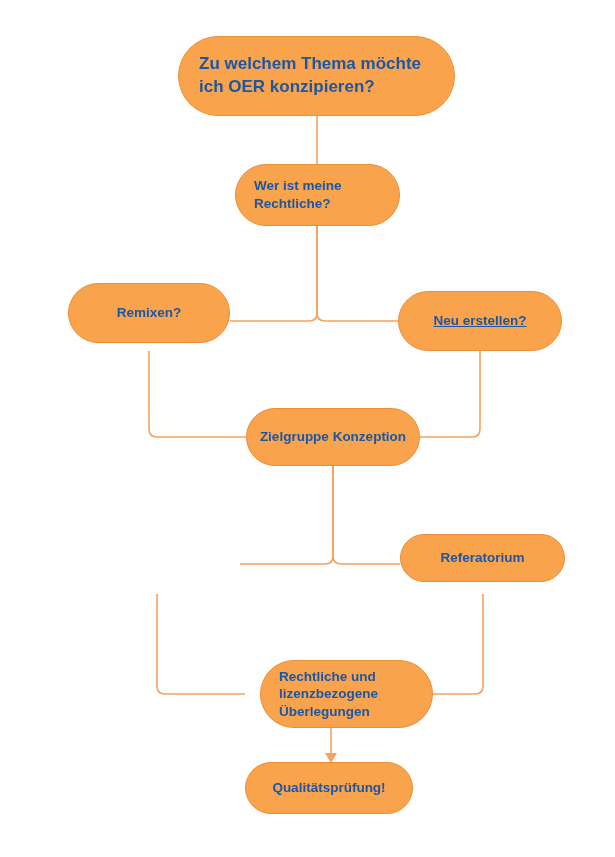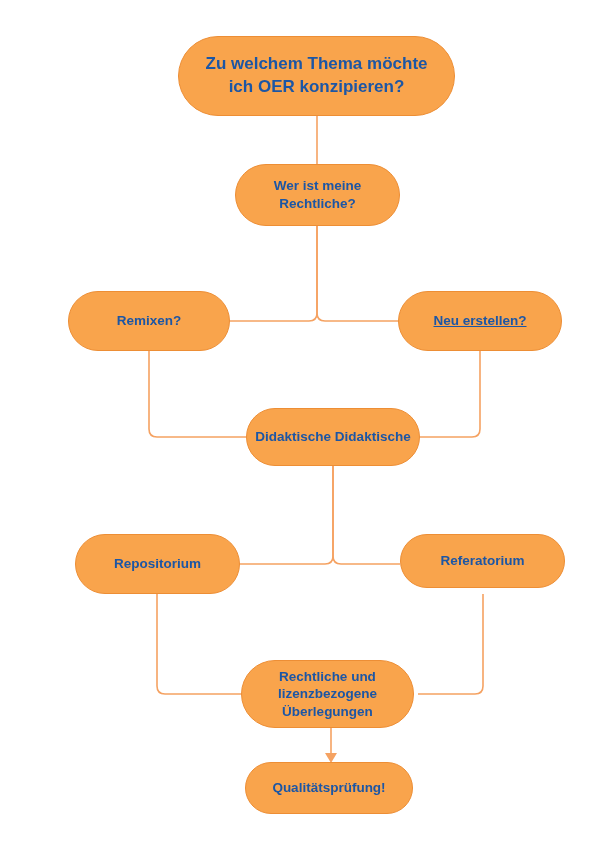--- a/index.html
+++ b/index.html
@@ -34,21 +34,21 @@
   }
   svg.connectors polygon{
     fill:var(--connector);
     stroke:none;
   }
   .node{
     position:absolute;
     display:flex;
     align-items:center;
     justify-content:center;
-    text-align:center;
+    text-align:left;
     box-sizing:border-box;
     background:var(--node-fill);
     border:1.5px solid var(--node-border);
     border-radius:999px;
     color:var(--text);
     font-weight:bold;
     font-size:13.5px;
     line-height:1.3;
     padding:0 18px;
   }
@@ -91,41 +91,38 @@
   </svg>
 
   <div class="node title" style="left:178px; top:36px; width:277px; height:80px;">
     <span class="label">Zu welchem Thema möchte ich OER konzipieren?</span>
   </div>
 
   <div class="node" style="left:235px; top:164px; width:165px; height:62px;">
     <span class="label">Wer ist meine Rechtliche?</span>
   </div>
 
-  <div class="node" style="left:68px; top:291px; width:162px; height:60px;">
+  <div class="node" style="left:68px; top:283px; width:162px; height:60px;">
     <span class="label">Remixen?</span>
   </div>
 
   <div class="node" style="left:398px; top:291px; width:164px; height:60px;text-decoration:underline;">
     <span class="label">Neu erstellen?</span>
   </div>
 
   <div class="node nowrap" style="left:246px; top:408px; width:174px; height:58px;">
-    <span class="label">Didaktische Didaktische</span>
+    <span class="label">Zielgruppe Konzeption</span>
   </div>
 
-  <div class="node" style="left:75px; top:534px; width:165px; height:60px;">
-    <span class="label">Repositorium</span>
-  </div>
 
-  <div class="node" style="left:400px; top:534px; width:165px; height:54px;">
+  <div class="node" style="left:400px; top:534px; width:165px; height:48px;">
     <span class="label">Referatorium</span>
   </div>
 
-  <div class="node" style="left:241px; top:660px; width:173px; height:68px;">
+  <div class="node" style="left:260px; top:660px; width:173px; height:68px;">
     <span class="label">Rechtliche und lizenzbezogene Überlegungen</span>
   </div>
 
   <div class="node nowrap" style="left:245px; top:762px; width:168px; height:52px;">
     <span class="label">Qualitätsprüfung!</span>
   </div>
 
 </div>
 
 </body></html>

